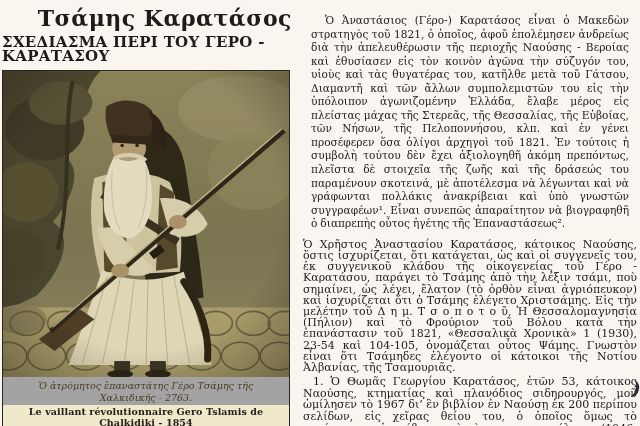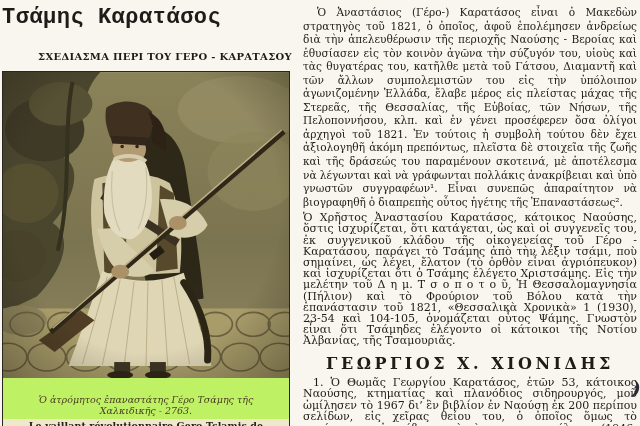--- a/index.html
+++ b/index.html
@@ -3,40 +3,40 @@
 <meta charset="utf-8">
 <style>
   html,body { margin:0; padding:0; }
   .page {
     position:relative; width:640px; height:426px;
     background:#f8f6ef; color:#1e1c19; overflow:hidden;
     font-family:"DejaVu Serif", serif;
   }
   
   .left-col { position:absolute; left:2px; top:5px; width:290px; }
-  .title { font-size:22px; font-weight:bold; text-align:left; margin:0; letter-spacing:0.5px;font-family:Liberation Mono, monospace; }
-  .subtitle { font-size:10px; font-weight:bold; text-align:right; line-height:13.5px; margin-top:20px; letter-spacing:0.3px; }
+  .title { font-size:22px; font-weight:bold; text-align:right; margin:0; letter-spacing:0.5px; }
+  .subtitle { font-size:15px; font-weight:bold; text-align:left; line-height:13.5px; margin-top:5px; letter-spacing:0.3px; }
   .photo-frame {
     margin:7px 0 0 0; width:286px; border:1px solid #2a2620; background:#ece1bd;
   }
   .photo-frame svg { display:block; }
   .cap { text-align:center; }
   .cap-el {
     font-style:italic; font-size:9.5px; line-height:11.5px; color:#4a3b22;
-    padding:16px 6px 2px; background:#bef264;
+    padding:3px 6px 2px; background:#a3a3a3;
   }
   .cap-fr {
     font-size:9.5px; font-weight:bold; color:#23201a; background:#f0e8cb;
     padding:1px 2px 2px; letter-spacing:0.1px;
   }
   
   .right-col { position:absolute; left:303px; top:6px; width:334px; }
   .main-par {
     font-size:10.6px; line-height:13.55px; text-align:justify; text-indent:14px;
-    margin:0; word-spacing:-0.4px;
+    margin:8px; word-spacing:-0.4px;
   }
   .small-par {
     font-size:11px; line-height:11.2px; text-align:justify; margin:3px 0 0;
     word-spacing:-0.3px;
   }
   .author {
     font-size:16px; font-weight:bold; letter-spacing:3.5px; text-align:center;
     margin:7px 0 4px; white-space:nowrap;
   }
   .footnote { text-indent:10px; line-height:11.6px; }
@@ -174,18 +174,17 @@
           <span>Χαλκιδικῆς - 2763.</span>
         </div>
         <div class="cap-fr">Le vaillant révolutionnaire Gero Tslamis de Chalkidiki - 1854</div>
       </figcaption>
     </figure>
   </div>
 
   <div class="right-col">
     <p class="main-par">Ὁ Ἀναστάσιος (Γέρο-) Καρατάσος εἶναι ὁ Μακεδὼν στρατηγὸς τοῦ 1821, ὁ ὁποῖος, ἀφοῦ ἐπολέμησεν ἀνδρείως διὰ τὴν ἀπελευθέρωσιν τῆς περιοχῆς Ναούσης - Βεροίας καὶ ἐθυσίασεν εἰς τὸν κοινὸν ἀγῶνα τὴν σύζυγόν του, υἱοὺς καὶ τὰς θυγατέρας του, κατῆλθε μετὰ τοῦ Γάτσου, Διαμαντῆ καὶ τῶν ἄλλων συμπολεμιστῶν του εἰς τὴν ὑπόλοιπον ἀγωνιζομένην Ἑλλάδα, ἔλαβε μέρος εἰς πλείστας μάχας τῆς Στερεᾶς, τῆς Θεσσαλίας, τῆς Εὐβοίας, τῶν Νήσων, τῆς Πελοποννήσου, κλπ. καὶ ἐν γένει προσέφερεν ὅσα ὀλίγοι ἀρχηγοὶ τοῦ 1821. Ἐν τούτοις ἡ συμβολὴ τούτου δὲν ἔχει ἀξιολογηθῆ ἀκόμη πρεπόντως, πλεῖστα δὲ στοιχεῖα τῆς ζωῆς καὶ τῆς δράσεώς του παραμένουν σκοτεινά, μὲ ἀποτέλεσμα νὰ λέγωνται καὶ νὰ γράφωνται πολλάκις ἀνακρίβειαι καὶ ὑπὸ γνωστῶν συγγραφέων¹. Εἶναι συνεπῶς ἀπαραίτητον νὰ βιογραφηθῆ ὁ διαπρεπὴς οὗτος ἡγέτης τῆς Ἐπαναστάσεως².</p>
     <p class="small-par">Ὁ Χρῆστος Ἀναστασίου Καρατάσος, κάτοικος Ναούσης, ὅστις ἰσχυρίζεται, ὅτι κατάγεται, ὡς καὶ οἱ συγγενεῖς του, ἐκ συγγενικοῦ κλάδου τῆς οἰκογενείας τοῦ Γέρο - Καρατάσου, παράγει τὸ Τσάμης ἀπὸ τὴν λέξιν τσάμι, ποὺ σημαίνει, ὡς λέγει, ἔλατον (τὸ ὀρθὸν εἶναι ἀγριόπευκον) καὶ ἰσχυρίζεται ὅτι ὁ Τσάμης ἐλέγετο Χριστσάμης. Εἰς τὴν μελέτην τοῦ Δ η μ. Τ σ ο π ο τ ο ῦ, Ἡ Θεσσαλομαγνησία (Πήλιον) καὶ τὸ Φρούριον τοῦ Βόλου κατὰ τὴν ἐπανάστασιν τοῦ 1821, «Θεσσαλικὰ Χρονικὰ» 1 (1930), 23-54 καὶ 104-105, ὀνομάζεται οὗτος Ψάμης. Γνωστὸν εἶναι ὅτι Τσάμηδες ἐλέγοντο οἱ κάτοικοι τῆς Νοτίου Ἀλβανίας, τῆς Τσαμουριᾶς.</p>
-    <h2 class="author">ΓΕΩΡΓΙΟΣ Χ. ΧΙΟΝΙΔΗΣ</h2>
     <p class="small-par footnote">1. Ὁ Θωμᾶς Γεωργίου Καρατάσος, ἐτῶν 53, κάτοικος Ναούσης, κτηματίας καὶ πλανόδιος σιδηρουργός, μοῦ ὡμίλησεν τὸ 1967 δι’ ἓν βιβλίον ἐν Ναούσῃ ἐκ 200 περίπου σελίδων, εἰς χεῖρας θείου του, ὁ ὁποῖος ὅμως τὸ κατέστρεψεν ἐκ φόβου κατὰ τὸν συμμοριτοπόλεμον (1946-1949). Ἄγνωστον ἐὰν τοῦτο εἶναι ἀληθές, διότι τὰ περὶ ἀπωλείας, κλοπῆς, καταστροφῆς κλπ. «σπουδαίων» ἐγγράφων, βιβλίων κλπ., ἀποδεικνυόντων δῆθεν τὸ γενεαλογικὸν δένδρον καὶ τὴν καταγωγὴν τῶν κατόχων ἐκ μεγάλων ἀνδρῶν, ἀποτελοῦν συνήθεις, ἀναποδείκτους κατὰ κανόνα, ἰσχυρισμούς. Πάντως, καὶ οὗτος εἶναι μελαμψὸς καὶ τὸ ὄνομα Ἀναστάσιος (Τάσος) συνηθίζεται εἰς τὴν οἰκογένειάν του. Ὁ ἐκ Βεροίας Γεώργιος Ἰωάννου Καραγεωργίου, ἡλικίας ἄνω τῶν 85 ἐτῶν, ἰσχυρίζεται ὅτι ἡ οἰκογένειά του εἶναι συγγενὴς τοῦ Καρατάσου καὶ ὅτι ἀμφότεραι εἶναι ἀρβανιτικῆς καταγωγῆς. Καὶ εἰς τὴν οἰκογένειαν Καραγεωργίου συνηθίζεται τὸ ὄνομα Ἀναστάσιος (Τάσος).</p>
     <span class="pen-mark">)</span>
   </div>
 
 </div>
 
 </body></html>

